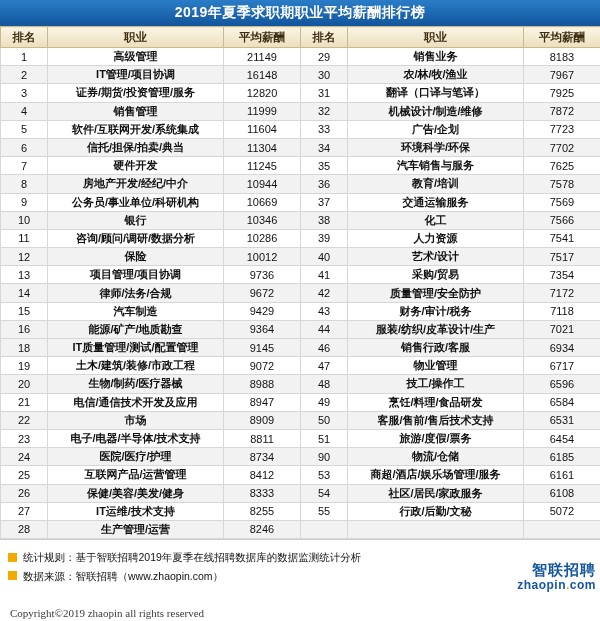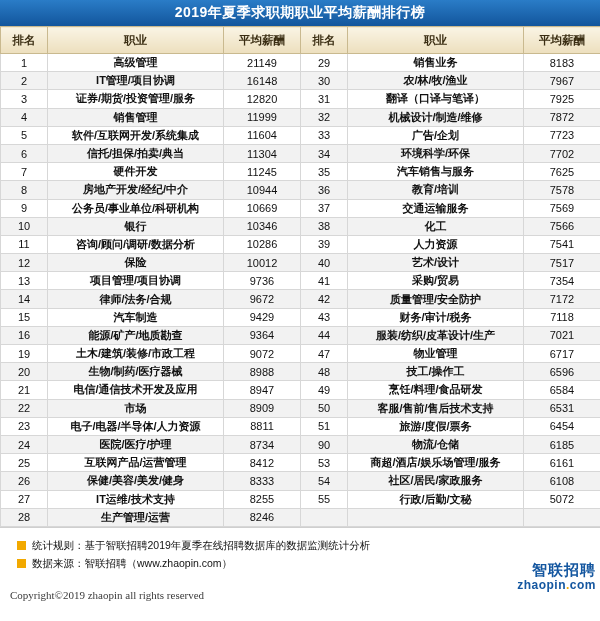--- a/index.html
+++ b/index.html
@@ -36,21 +36,21 @@
   }
   table.rank col.c-rank { width: 47px; }
   table.rank col.c-job  { width: 176px; }
   table.rank col.c-pay  { width: 77px; }
   table.rank th {
     background: #f4e9cf;
     background: linear-gradient(#faf4e4, #eddfbd);
     color: #3a2d12;
     font-size: 11.5px;
     font-weight: bold;
-    height: 27px;
+    height: 21px;
     border: 1px solid #c9b98f;
     text-align: center;
     padding: 0;
   }
   table.rank td {
     font-size: 11px;
     height: 18.2px;
     border: 1px solid #d7d7d7;
     text-align: center;
     padding: 0 2px;
@@ -59,21 +59,21 @@
     overflow: hidden;
     text-overflow: ellipsis;
   }
   tr.odd td { background: #ffffff; }
   tr.even td { background: #f2f2f2; }
   td.job { font-weight: bold; }
   td.rk { color: #222; }
   td.pay { color: #222; }
   
   .notes {
-    padding: 6px 0 2px 17px;
+    padding: 6px 0 2px 8px;
     font-size: 10.5px;
     color: #111;
     position: relative;
   }
   .note-row {
     display: flex;
     align-items: center;
     margin: 5px 0 6px 0;
   }
   .bullet {
@@ -102,21 +102,21 @@
     margin-top: 2px;
     font-size: 12px;
     font-weight: bold;
     color: #1557a0;
     letter-spacing: 0.5px;
   }
   .logo-en .dot { color: #f2a900; }
   .copyright {
     position: absolute;
     left: 10px;
-    bottom: 20px;
+    bottom: 2px;
     font-size: 11px;
     color: #3b3b3b;
     font-family: "Liberation Serif", serif;
   }
   .divider {
     height: 1px;
     background: #cfcfcf;
     margin: 0;
   }
 </style>
@@ -270,20 +270,28 @@
           <td class="pay">7118</td>
         </tr>
         <tr class="even">
           <td class="rk">16</td>
           <td class="job">能源/矿产/地质勘查</td>
           <td class="pay">9364</td>
           <td class="rk">44</td>
           <td class="job">服装/纺织/皮革设计/生产</td>
           <td class="pay">7021</td>
         </tr>
+        <tr class="even">
+          <td class="rk">18</td>
+          <td class="job">IT质量管理/测试/配置管理</td>
+          <td class="pay">9145</td>
+          <td class="rk">46</td>
+          <td class="job">销售行政/客服</td>
+          <td class="pay">6934</td>
+        </tr>
         <tr class="odd">
           <td class="rk">19</td>
           <td class="job">土木/建筑/装修/市政工程</td>
           <td class="pay">9072</td>
           <td class="rk">47</td>
           <td class="job">物业管理</td>
           <td class="pay">6717</td>
         </tr>
         <tr class="even">
           <td class="rk">20</td>
@@ -304,21 +312,21 @@
         <tr class="even">
           <td class="rk">22</td>
           <td class="job">市场</td>
           <td class="pay">8909</td>
           <td class="rk">50</td>
           <td class="job">客服/售前/售后技术支持</td>
           <td class="pay">6531</td>
         </tr>
         <tr class="odd">
           <td class="rk">23</td>
-          <td class="job">电子/电器/半导体/人力资源</td>
+          <td class="job">电子/电器/半导体/技术支持</td>
           <td class="pay">8811</td>
           <td class="rk">51</td>
           <td class="job">旅游/度假/票务</td>
           <td class="pay">6454</td>
         </tr>
         <tr class="even">
           <td class="rk">24</td>
           <td class="job">医院/医疗/护理</td>
           <td class="pay">8734</td>
           <td class="rk">90</td>

